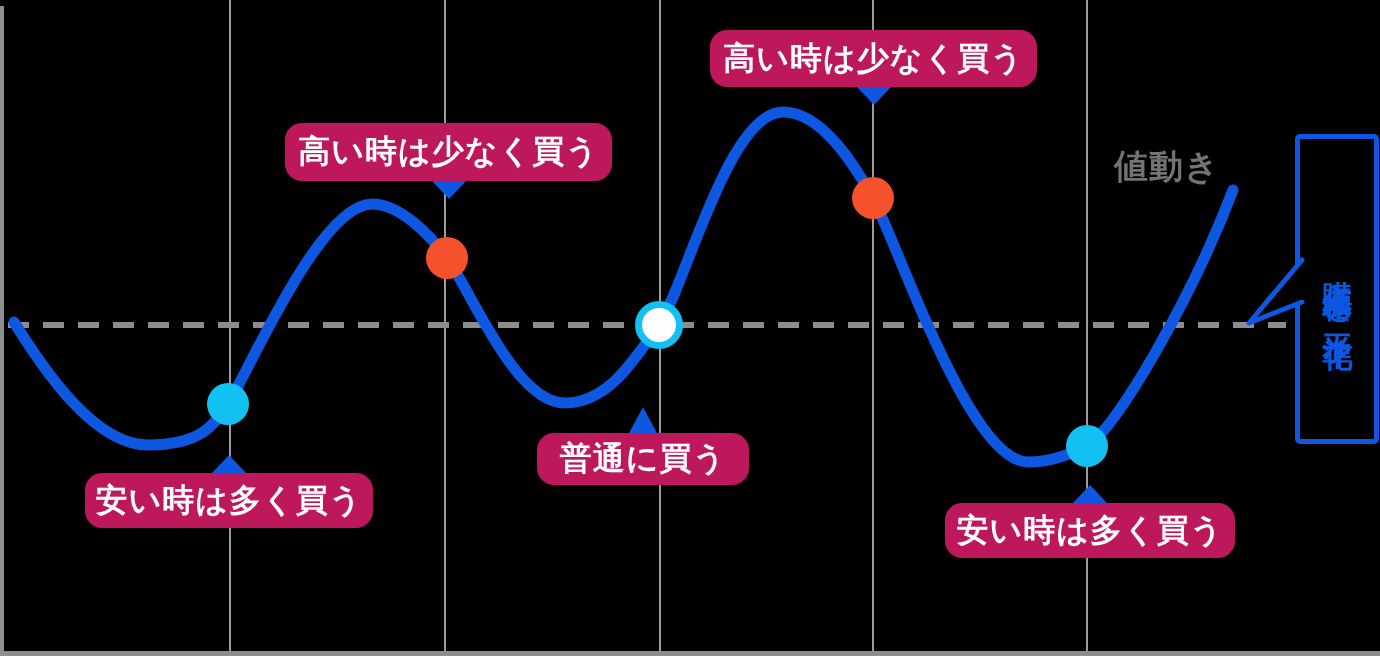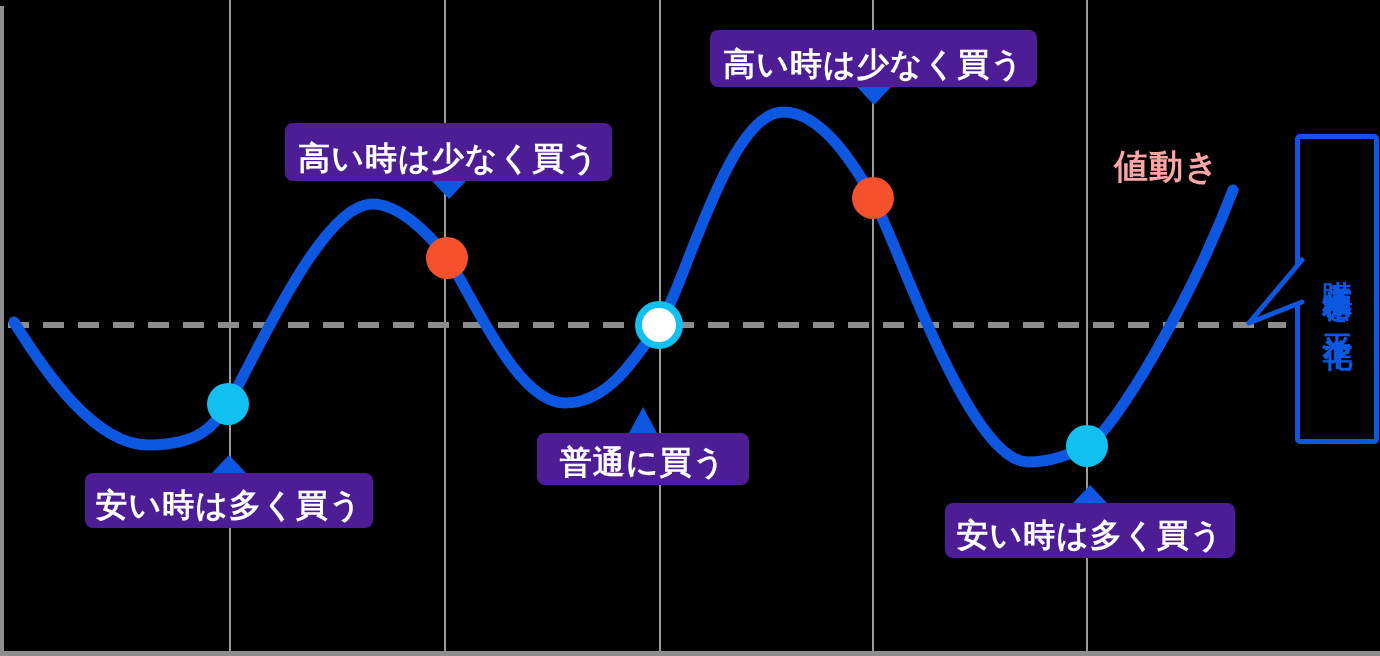--- a/index.html
+++ b/index.html
@@ -3,38 +3,38 @@
 <meta charset="utf-8">
 <style>
   html,body{margin:0;padding:0;background:#000;}
   .stage{
     position:relative;width:1380px;height:656px;background:#000;overflow:hidden;
     font-family:"Liberation Sans","DejaVu Sans",sans-serif;
   }
   .stage svg.base{position:absolute;left:0;top:0;}
   
   .callout{
-    position:absolute;background:#4c1d95;border-radius:8px;
-    display:flex;align-items:flex-end;justify-content:center;
+    position:absolute;background:#be185d;border-radius:17px;
+    display:flex;align-items:center;justify-content:center;
     color:#fff;font-weight:700;font-size:32px;letter-spacing:1px;
     z-index:2;white-space:nowrap;
   }
   .tail{position:absolute;left:50%;transform:translateX(-50%);width:0;height:0;}
   .tail-down{top:100%;border-left:17px solid transparent;border-right:17px solid transparent;border-top:18px solid #0D57E1;}
   .tail-up{bottom:100%;border-left:17px solid transparent;border-right:17px solid transparent;border-bottom:18px solid #0D57E1;}
   .tail-up-tall{bottom:100%;border-left:14px solid transparent;border-right:14px solid transparent;border-bottom:26px solid #0D57E1;}
   .co-a{left:285px;top:123px;width:327px;height:58px;}
   .co-b{left:710px;top:30px;width:327px;height:57px;}
   .co-c{left:85px;top:473px;width:288px;height:55px;}
   .co-d{left:537px;top:433px;width:212px;height:52px;}
   .co-e{left:945px;top:503px;width:290px;height:55px;}
   
   .price-legend{
     position:absolute;left:1114px;top:144px;z-index:2;
-    color:#fca5a5;font-weight:700;font-size:34px;letter-spacing:1px;white-space:nowrap;
+    color:#737373;font-weight:700;font-size:34px;letter-spacing:1px;white-space:nowrap;
   }
   
   .note-box{
     position:absolute;left:1295px;top:134px;width:84px;height:310px;
     box-sizing:border-box;border:5px solid #0D57E1;border-radius:5px;
     display:flex;align-items:center;justify-content:center;z-index:2;background:#000;
   }
   .note-text{
     writing-mode:vertical-rl;text-orientation:upright;
     color:#0D57E1;font-weight:700;font-size:30px;letter-spacing:4px;white-space:nowrap;

